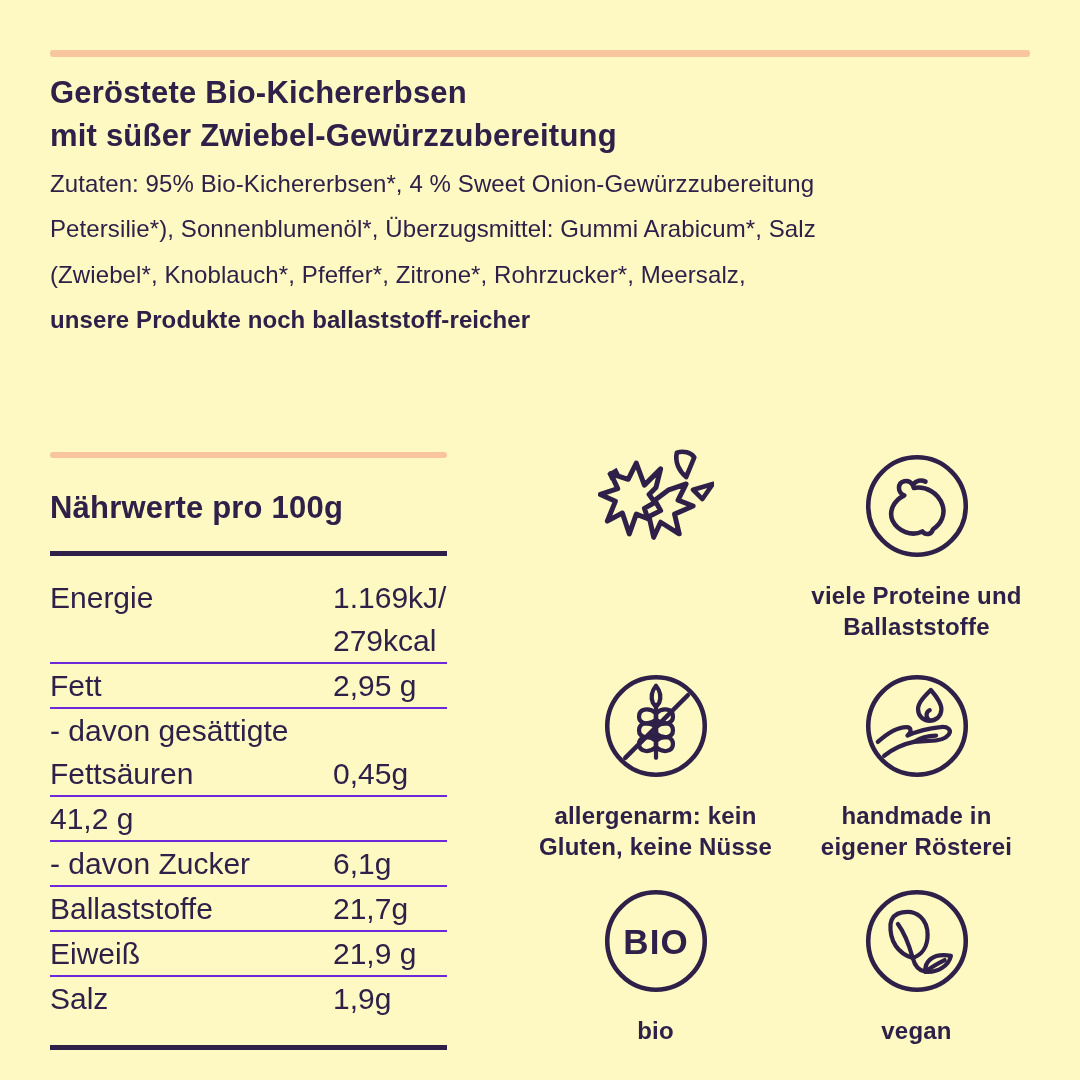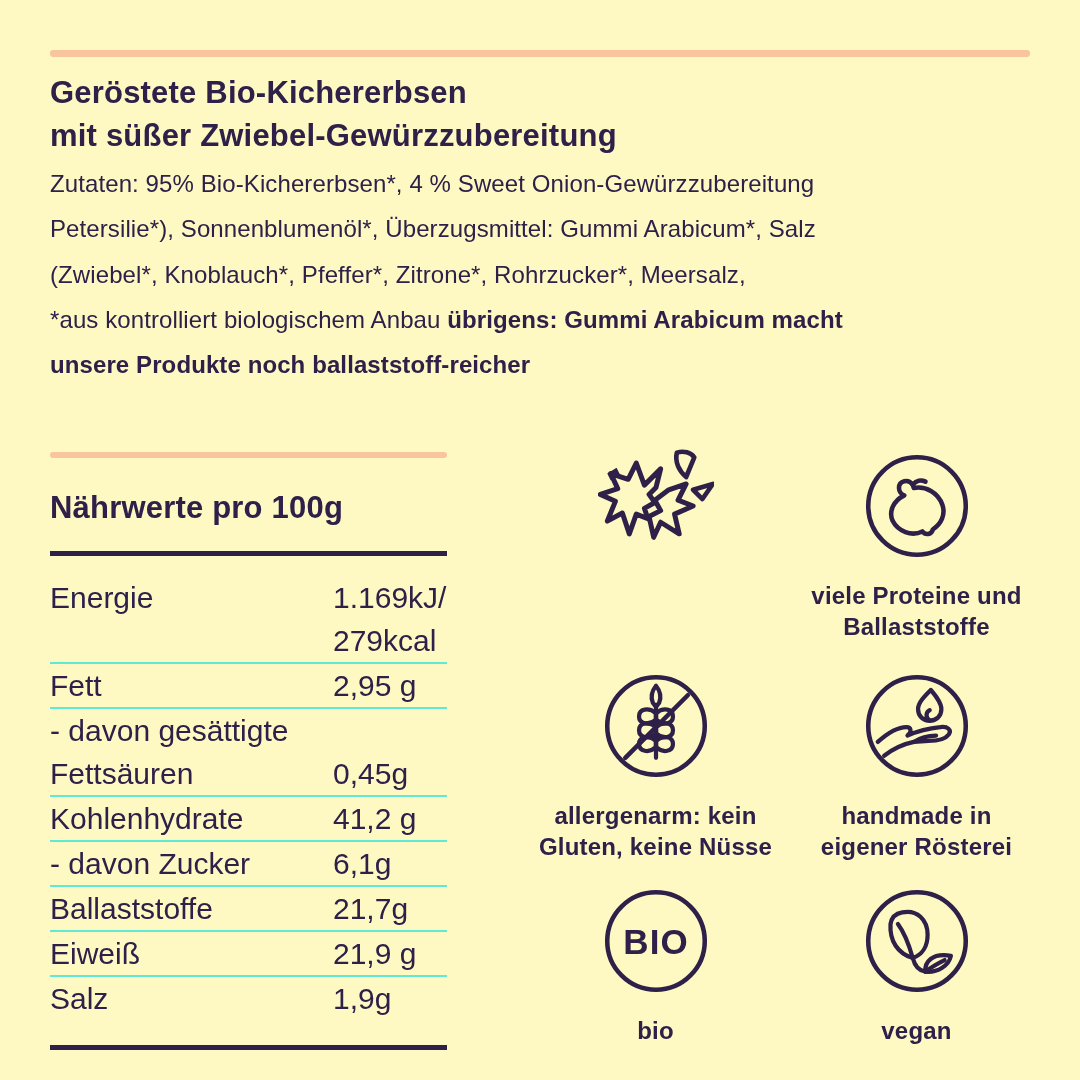--- a/index.html
+++ b/index.html
@@ -28,21 +28,21 @@
   .ingredients strong{font-weight:700;}
 
   
   .nutrition{position:absolute;left:50px;top:452px;width:397px;}
   .rule-nutrition{width:397px;height:6px;background:#f9c59e;border-radius:3px;}
   .nutrition h2{
     margin:32px 0 0 0;font-size:31px;line-height:36px;font-weight:700;letter-spacing:.2px;
   }
   .thick-rule{height:5px;background:#2e2048;margin-top:25px;}
   .n-table{padding-top:20px;}
-  .n-row{border-bottom:2px solid #5eead4;}
+  .n-row{border-bottom:2px solid #6d28d9;}
   .n-row.last{border-bottom:none;}
   .n-line{height:43px;display:flex;align-items:center;font-size:30px;}
   .n-label{flex:1;white-space:nowrap;}
   .n-value{width:114px;text-align:left;white-space:nowrap;}
 
   
   .features{
     position:absolute;left:525px;top:440px;width:522px;height:640px;
     display:grid;grid-template-columns:261px 261px;grid-template-rows:220px 215px 205px;
   }
@@ -64,21 +64,20 @@
 
   <h1 class="title">
     <span>Geröstete Bio-Kichererbsen</span>
     <span>mit süßer Zwiebel-Gewürzzubereitung</span>
   </h1>
 
   <div class="ingredients">
     <div class="ing-line"><span>Zutaten: 95% Bio-Kichererbsen*, 4 % Sweet Onion-Gewürzzubereitung</span><strong></strong></div>
     <div class="ing-line"><span>Petersilie*), Sonnenblumenöl*, Überzugsmittel: Gummi Arabicum*, Salz</span><strong></strong></div>
     <div class="ing-line"><span>(Zwiebel*, Knoblauch*, Pfeffer*, Zitrone*, Rohrzucker*, Meersalz,</span><strong></strong></div>
-    <div class="ing-line"><span>*aus kontrolliert biologischem Anbau </span><strong>übrigens: Gummi Arabicum macht</strong></div>
     <div class="ing-line"><span></span><strong>unsere Produkte noch ballaststoff-reicher</strong></div>
   </div>
 
   <section class="nutrition">
     <div class="rule-nutrition"></div>
     <h2>Nährwerte pro 100g</h2>
     <div class="thick-rule"></div>
 
     <div class="n-table">
       <div class="n-row">
@@ -102,21 +101,20 @@
             <span class="n-label">- davon gesättigte</span>
             <span class="n-value"></span>
           </div>
         <div class="n-line">
             <span class="n-label">Fettsäuren</span>
             <span class="n-value">0,45g</span>
           </div>
       </div>
       <div class="n-row">
         <div class="n-line">
-            <span class="n-label">Kohlenhydrate</span>
             <span class="n-value">41,2 g</span>
           </div>
       </div>
       <div class="n-row">
         <div class="n-line">
             <span class="n-label">- davon Zucker</span>
             <span class="n-value">6,1g</span>
           </div>
       </div>
       <div class="n-row">

